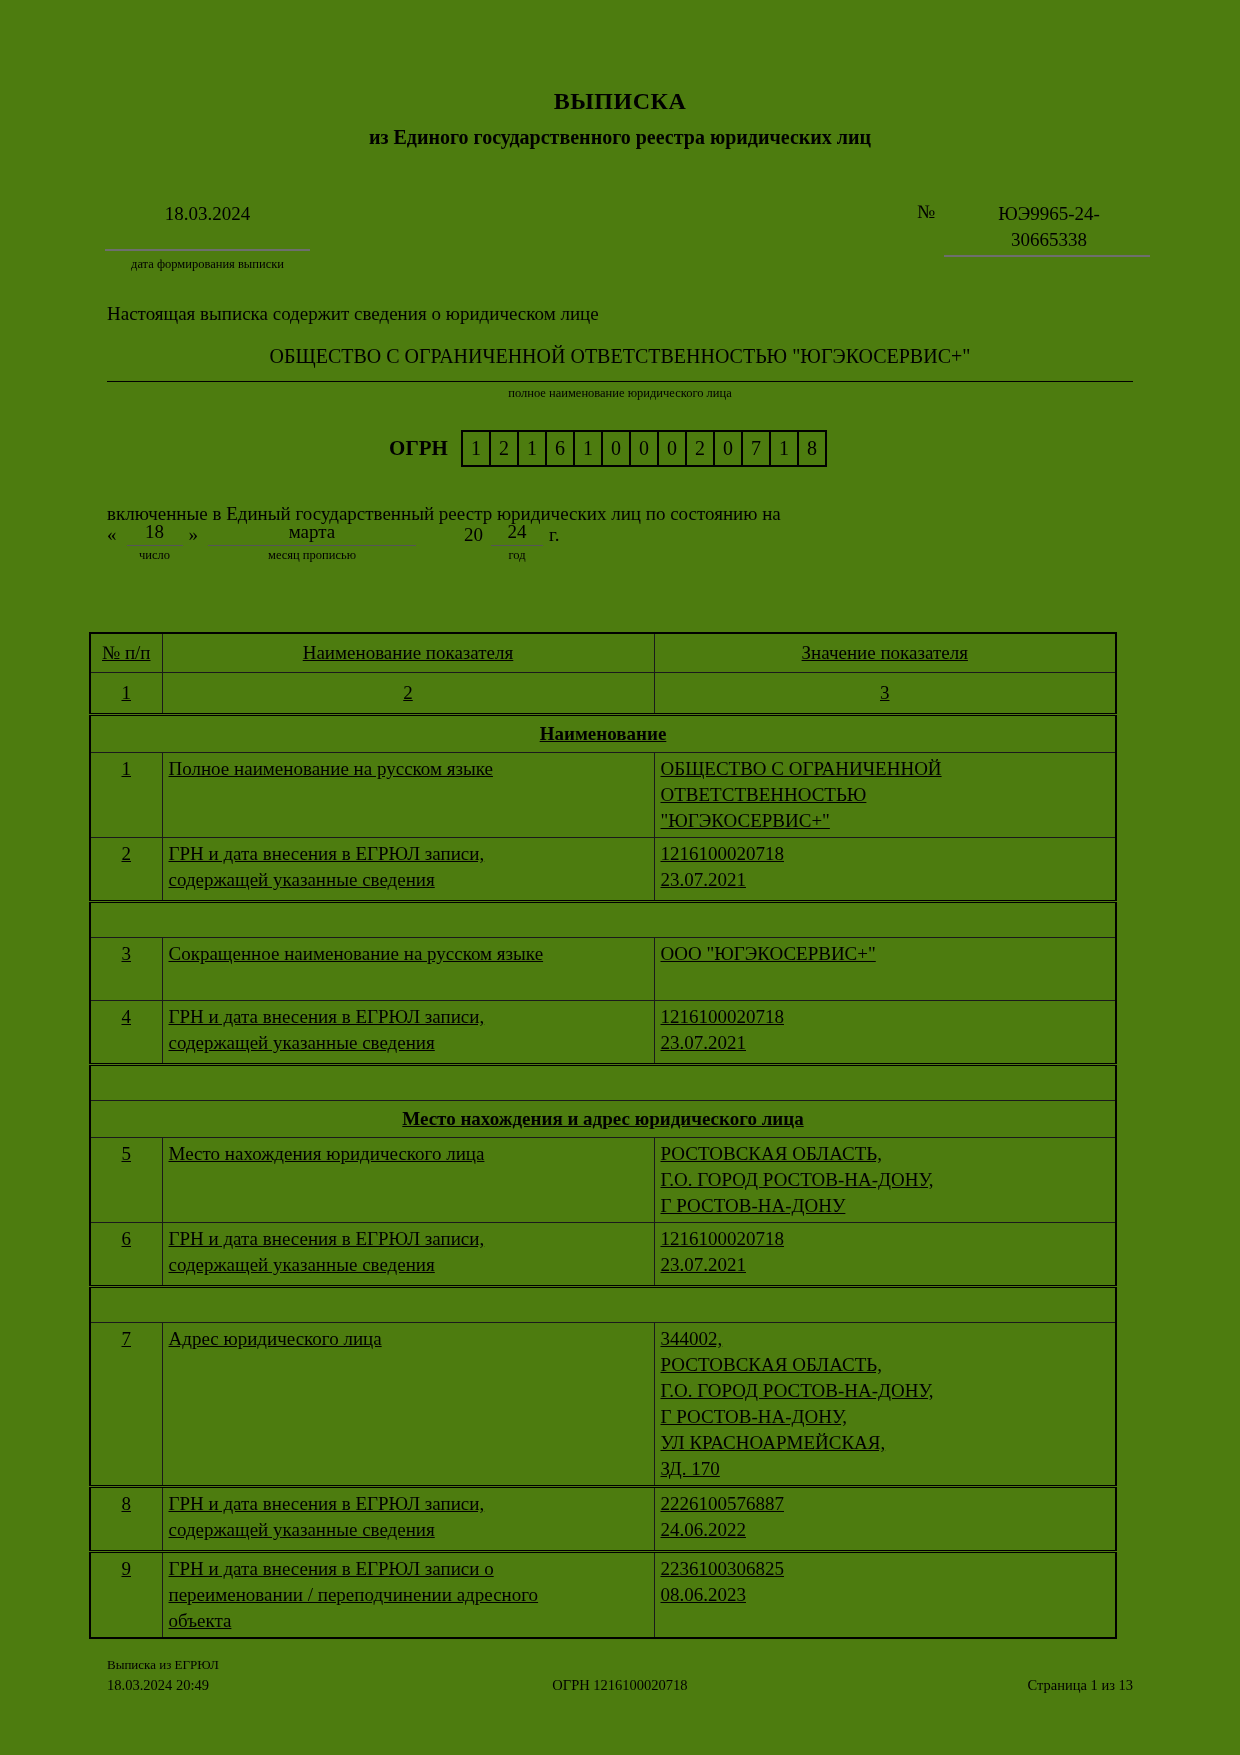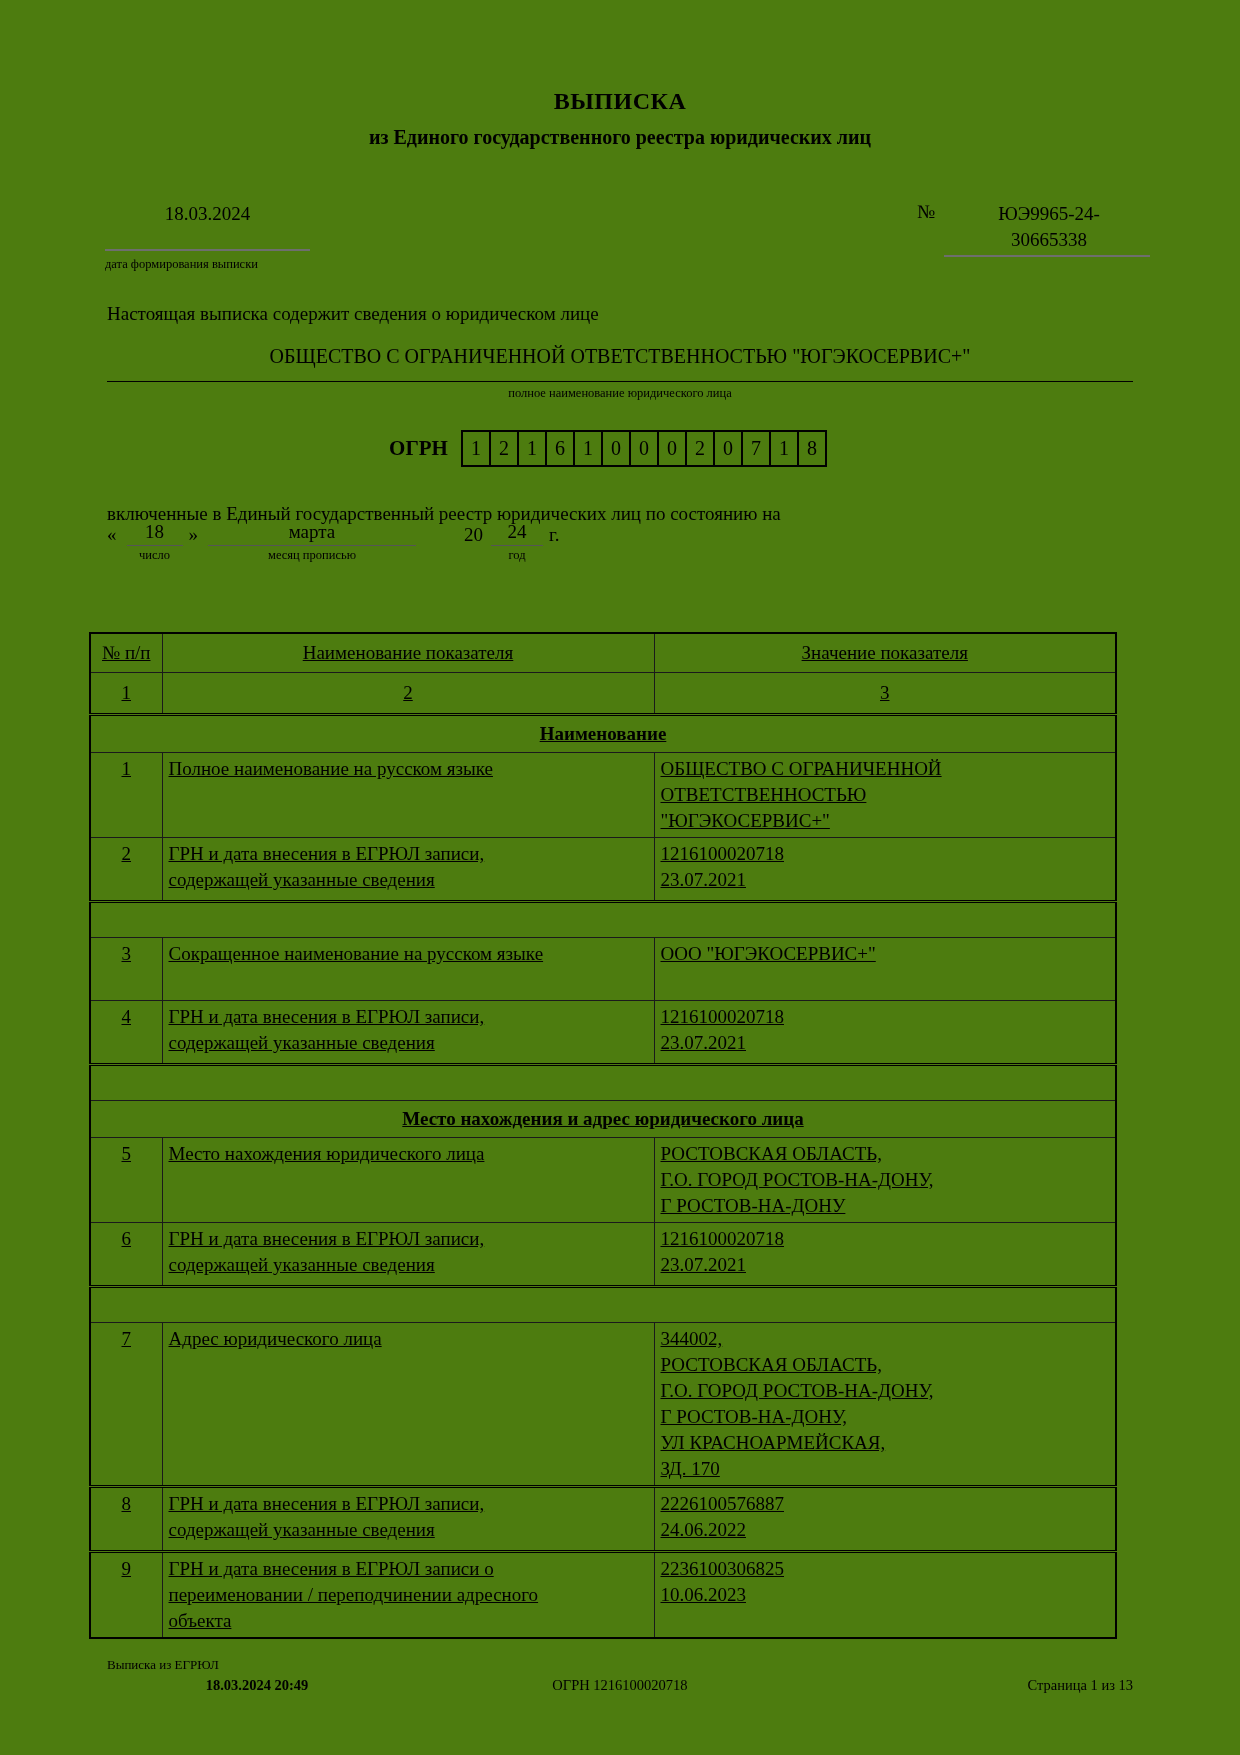--- a/index.html
+++ b/index.html
@@ -7,21 +7,21 @@
     position:relative;width:1240px;height:1755px;background:#4d7c0f;overflow:hidden;
     font-family:"Liberation Serif","DejaVu Serif",serif;color:#000;
   }
   
   .doc-title{position:absolute;top:88px;left:0;width:100%;text-align:center;
     font-size:24px;font-weight:bold;letter-spacing:.5px;}
   .doc-subtitle{position:absolute;top:126px;left:0;width:100%;text-align:center;
     font-size:20px;font-weight:bold;}
   .form-date{position:absolute;top:203px;left:105px;width:205px;text-align:center;font-size:19px;}
   .form-date-line{position:absolute;top:249px;left:105px;width:205px;height:0;border-top:2px solid #6e6e6e;}
-  .form-date-label{position:absolute;top:257px;left:105px;width:205px;font-size:12.5px;}
+  .form-date-label{position:absolute;top:257px;left:105px;width:205px;text-align:center;font-size:12.5px;}
   .num-sign{position:absolute;top:201px;left:917px;font-size:19px;}
   .num-value{position:absolute;top:201px;left:958px;width:182px;text-align:center;font-size:19px;line-height:26px;}
   .num-line{position:absolute;top:255px;left:944px;width:206px;height:0;border-top:2px solid #6e6e6e;}
   
   .intro{position:absolute;top:303px;left:107px;width:1026px;font-size:19px;}
   .company{position:absolute;top:345px;left:107px;width:1026px;text-align:center;font-size:20px;}
   .company-line{position:absolute;top:381px;left:107px;width:1026px;height:0;border-top:1.5px solid #000;}
   .company-label{position:absolute;top:386px;left:107px;width:1026px;text-align:center;font-size:12.5px;}
   
   .ogrn-row{position:absolute;top:430px;left:0;width:100%;display:flex;justify-content:center;align-items:center;transform:translateX(-12px);}
@@ -49,21 +49,21 @@
   tr.colnums td{text-align:center;vertical-align:middle;height:34px;border-bottom:3px double #000;}
   tr.section td{font-weight:bold;text-align:center;vertical-align:middle;height:30px;}
   tr.spacer td{height:28px;border-top:3px double #000;border-bottom:1px solid #1a1a1a;}
   td.c-num{text-align:center;}
   td.c-name .nm{max-width:415px;}
   tr.dbl td{border-top:3px double #000;}
   tr.minh td{height:56px;}
   
   .footer-l1{position:absolute;top:1657px;left:107px;font-size:13px;}
   .footer-row{position:absolute;top:1677px;left:107px;width:1026px;display:flex;font-size:14.5px;}
-  .footer-row .fl{width:300px;text-align:center;font-weight:bold;}
+  .footer-row .fl{width:300px;text-align:left;}
   .footer-row .fc{flex:1;text-align:center;}
   .footer-row .fr{width:300px;text-align:right;}
 </style>
 </head>
 <body>
 
 <div class="page">
 
   <div class="doc-title">ВЫПИСКА</div>
   <div class="doc-subtitle">из Единого государственного реестра юридических лиц</div>
@@ -242,21 +242,21 @@
               <div>24.06.2022</div>
         </td>
       </tr>
       <tr class="dbl">
         <td class="c-num">9</td>
         <td class="c-name">
               <div class="nm">ГРН и дата внесения в ЕГРЮЛ записи о переименовании / переподчинении адресного объекта</div>
             </td>
         <td class="c-val">
           <div>2236100306825</div>
-              <div>10.06.2023</div>
+              <div>08.06.2023</div>
         </td>
       </tr>
     </tbody>
       </table>
   </div>
 
   <div class="footer-l1">Выписка из ЕГРЮЛ</div>
   <div class="footer-row">
     <span class="fl">18.03.2024 20:49</span>
     <span class="fc">ОГРН 1216100020718</span>

